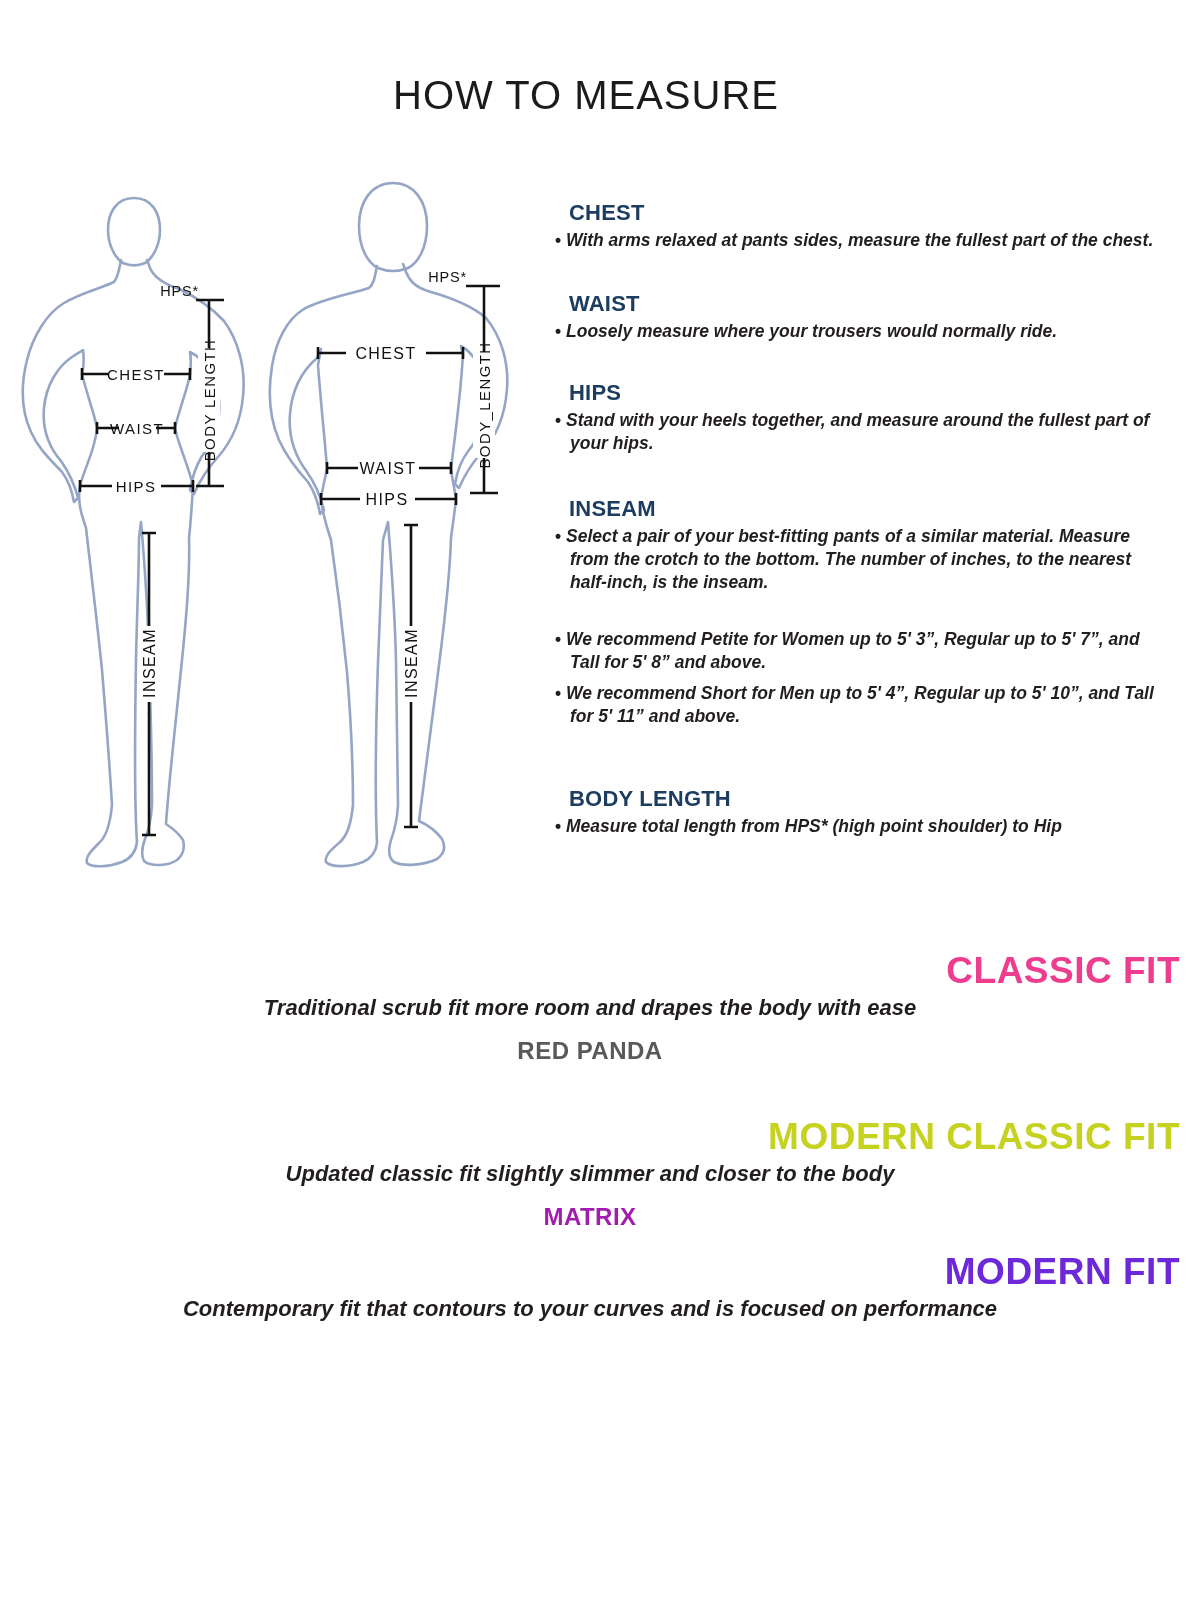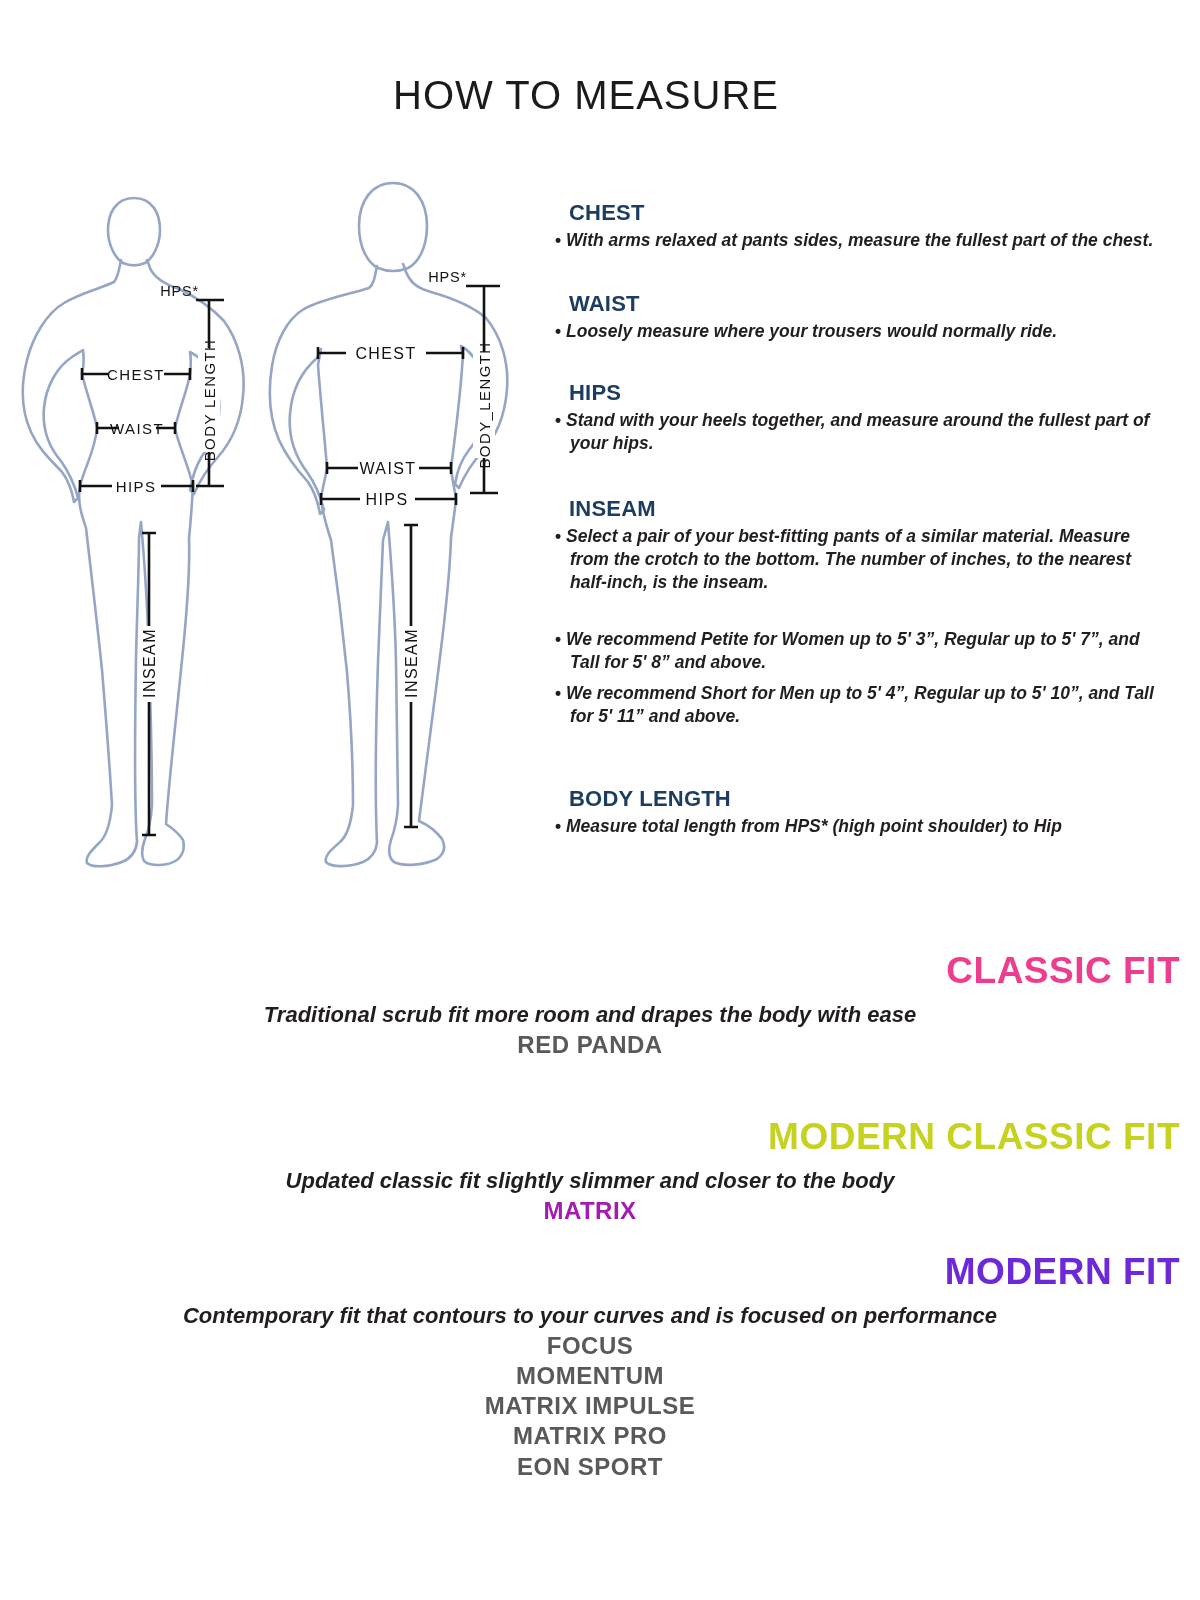--- a/index.html
+++ b/index.html
@@ -22,22 +22,22 @@
   .section { position:absolute; left:555px; width:614px; }
   .sec-head { margin:0 0 3px 14px; font-size:22px; font-weight:bold; letter-spacing:0.2px; }
   .bullet {
     margin:0 0 8px 0; padding-left:15px; text-indent:-15px;
     font-style:italic; font-weight:600; font-size:17.5px; line-height:1.32;
   }
   .bullet::before { content:"\2022\00a0"; font-style:normal; }
   
   .fit { position:absolute; left:0; width:1180px; text-align:center; }
   .fit-name { font-size:37px; font-weight:bold; line-height:1; letter-spacing:0.5px;text-align:right; }
-  .fit-desc { margin-top:12px; font-size:22px; font-style:italic; font-weight:600; line-height:1.3; }
-  .fit-products { font-size:24px; font-weight:bold; line-height:1.26; letter-spacing:0.5px; }
+  .fit-desc { margin-top:5px; font-size:22px; font-style:italic; font-weight:600; line-height:1.3; }
+  .fit-products { margin-top:13px; font-size:24px; font-weight:bold; line-height:1.26; letter-spacing:0.5px; }
 </style>
 </head>
 <body>
 
 <h1 class="page-title">HOW TO MEASURE</h1>
 
 <svg class="figures-svg" width="540" height="730" viewBox="0 0 540 730">
 
   <g>
     <path class="outline" d="M134,38 C152,38 160,53 160,70 C160,86 152,99 145,103 C138,106 130,106 123,103 C116,99 108,86 108,70 C108,53 116,38 134,38 Z"></path>
@@ -160,20 +160,13 @@
   <div class="fit-name" style="color: rgb(197, 210, 31);">MODERN CLASSIC FIT</div>
   <div class="fit-desc">Updated classic fit slightly slimmer and closer to the body</div>
   <div class="fit-products" style="color: #a21caf;">
     <div>MATRIX</div>
   </div>
 </div>
 
 <div class="fit" style="top:1253px">
   <div class="fit-name" style="color: #6d28d9;">MODERN FIT</div>
   <div class="fit-desc">Contemporary fit that contours to your curves and is focused on performance</div>
-  <div class="fit-products" style="color: rgb(88, 89, 91);">
-    <div>FOCUS</div>
-    <div>MOMENTUM</div>
-    <div>MATRIX IMPULSE</div>
-    <div>MATRIX PRO</div>
-    <div>EON SPORT</div>
-  </div>
 </div>
 
 </body></html>

